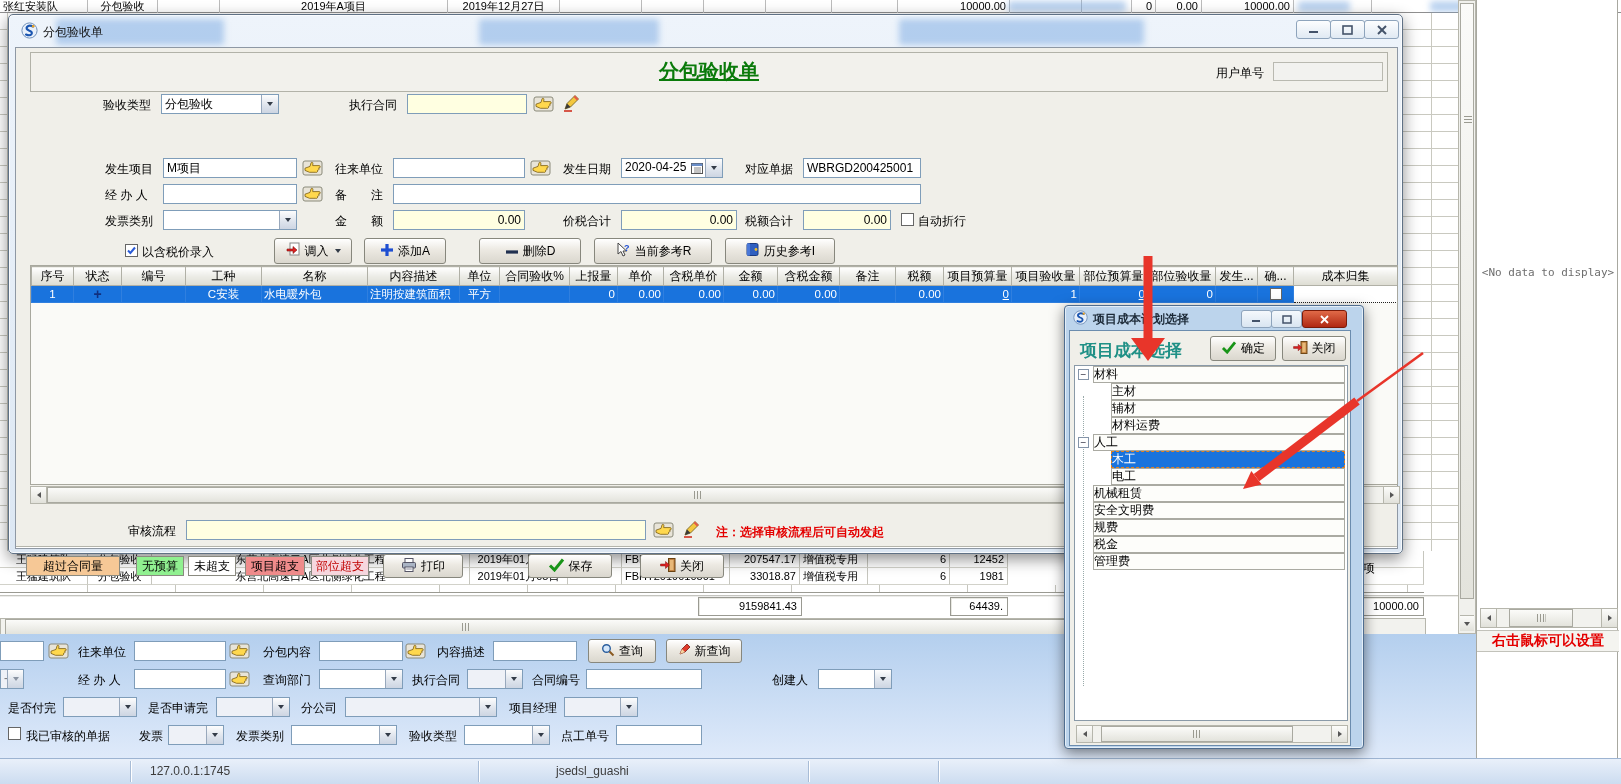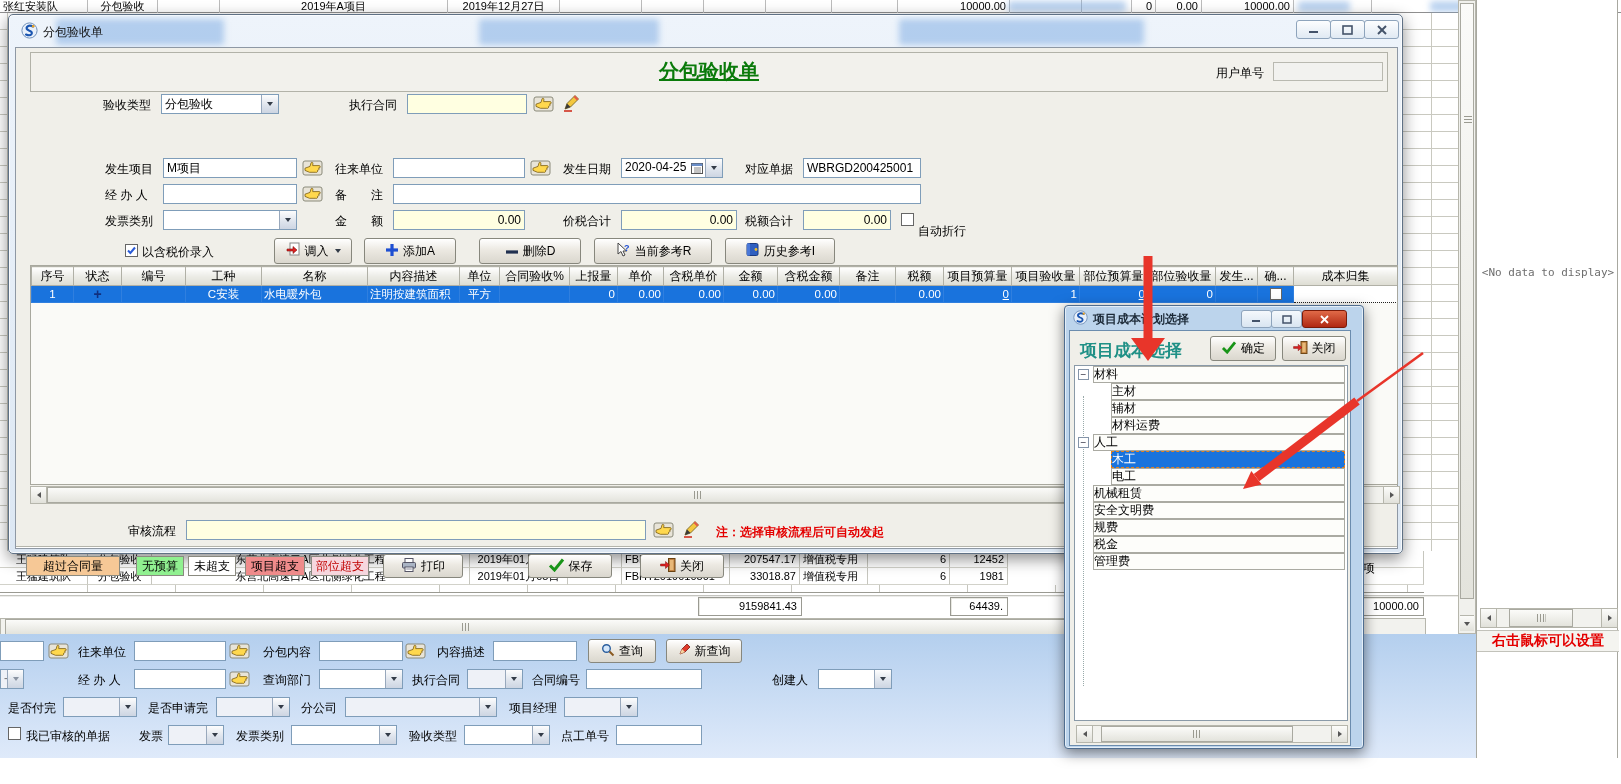--- a/index.html
+++ b/index.html
@@ -283,20 +283,28 @@
     <div class="combo" style="left:464px;top:91px;width:86px;height:20px">
         <span class="ctext"></span>
         <span class="cbtn">
           <span class="arr-d"></span>
         </span>
       </div>
     <span class="lbl abs" style="left:561px;top:95px">点工单号</span>
     <input class="tb" style="left: 616px; top: 91px; width: 86px; height: 20px;">
   </div>
 
+  <div class="statusbar abs" style="left:0;top:758px;width:1621px;height:26px">
+    <div class="statussep" style="left:130px"></div>
+    <div class="statussep" style="left:478px"></div>
+    <div class="statussep" style="left:808px"></div>
+    <div class="statussep" style="left:938px"></div>
+    <span class="abs" style="left:150px;top:5px;color:#3c3c3c">127.0.0.1:1745</span>
+    <span class="abs" style="left:556px;top:5px;color:#3c3c3c">jsedsl_guashi</span>
+  </div>
 
   <div class="win abs" style="left:8px;top:14px;width:1395px;height:540px;z-index:10">
 
     <div class="abs" style="left:0;top:0;width:100%;height:32px;overflow:hidden;border-radius:5px 5px 0 0">
       <div class="blur" style="left:47px;top:4px;width:168px;height:26px"></div>
       <div class="blur" style="left:470px;top:4px;width:180px;height:26px"></div>
       <div class="blur" style="left:890px;top:4px;width:245px;height:26px"></div>
       <span class="abs" style="left:12px;top:7px"><svg width="17" height="17" viewBox="0 0 17 17">
             <circle cx="8.5" cy="8.5" r="7.6" fill="#e8f0fa" stroke="#7090b8"></circle>
             <path d="M12 4.5 Q8 2.5 6 5 Q4.5 7 8 8.5 Q12 10 10.5 12.2 Q9 14.2 5 12.5" fill="none" stroke="#1a55b0" stroke-width="2.1" stroke-linecap="round"></path>
@@ -398,35 +406,35 @@
             <span class="arr-d"></span>
           </span>
         </div>
       <span class="lbl abs" style="left:319px;top:166px">金　　额</span>
       <input class="tb yellow" style="left: 377px; top: 162px; width: 132px; height: 20px; text-align: right;" value="0.00">
       <span class="lbl abs" style="left:547px;top:166px">价税合计</span>
       <input class="tb yellow" style="left: 605px; top: 162px; width: 116px; height: 20px; text-align: right;" value="0.00">
       <span class="lbl abs" style="left:729px;top:166px">税额合计</span>
       <input class="tb yellow" style="left: 787px; top: 162px; width: 88px; height: 20px; text-align: right;" value="0.00">
       <span class="cbox" style="left:885px;top:165px"></span>
-      <span class="lbl abs" style="left:902px;top:176px">自动折行</span>
+      <span class="lbl abs" style="left:902px;top:166px">自动折行</span>
 
       <span class="cbox" style="left:109px;top:196px"><svg width="11" height="11" viewBox="0 0 11 11">
             <path d="M2 5.5 L4.4 8 L9 2.5" fill="none" stroke="#2a5bd7" stroke-width="2"></path>
           </svg></span>
       <span class="lbl abs" style="left:126px;top:197px">以含税价录入</span>
       <div class="btn" style="left:258px;top:190px;width:78px;height:26px">
         <span><svg width="15" height="15" viewBox="0 0 15 15">
               <rect x="4" y="1" width="9" height="12" fill="#fff" stroke="#888"></rect>
               <path d="M1 7 L7 7 L7 4.5 L11 8 L7 11.5 L7 9 L1 9 Z" fill="#d22" stroke="#801010" stroke-width="0.6"></path>
             </svg></span>
         <span>调入</span>
         <span class="arr-d" style="margin-left:2px"></span>
       </div>
-      <div class="btn" style="left:348px;top:190px;width:92px;height:26px">
+      <div class="btn" style="left:348px;top:190px;width:82px;height:26px">
         <span><svg width="14" height="14" viewBox="0 0 14 14">
               <rect x="5.4" y="1" width="3.2" height="12" fill="#1e4fd2"></rect>
               <rect x="1" y="5.4" width="12" height="3.2" fill="#1e4fd2"></rect>
             </svg></span>
         <span>添加A</span>
       </div>
       <div class="btn" style="left:463px;top:190px;width:102px;height:26px">
         <span><svg width="14" height="6" viewBox="0 0 14 6">
               <rect x="1" y="1.4" width="12" height="3.2" fill="#203050"></rect>
             </svg></span>

